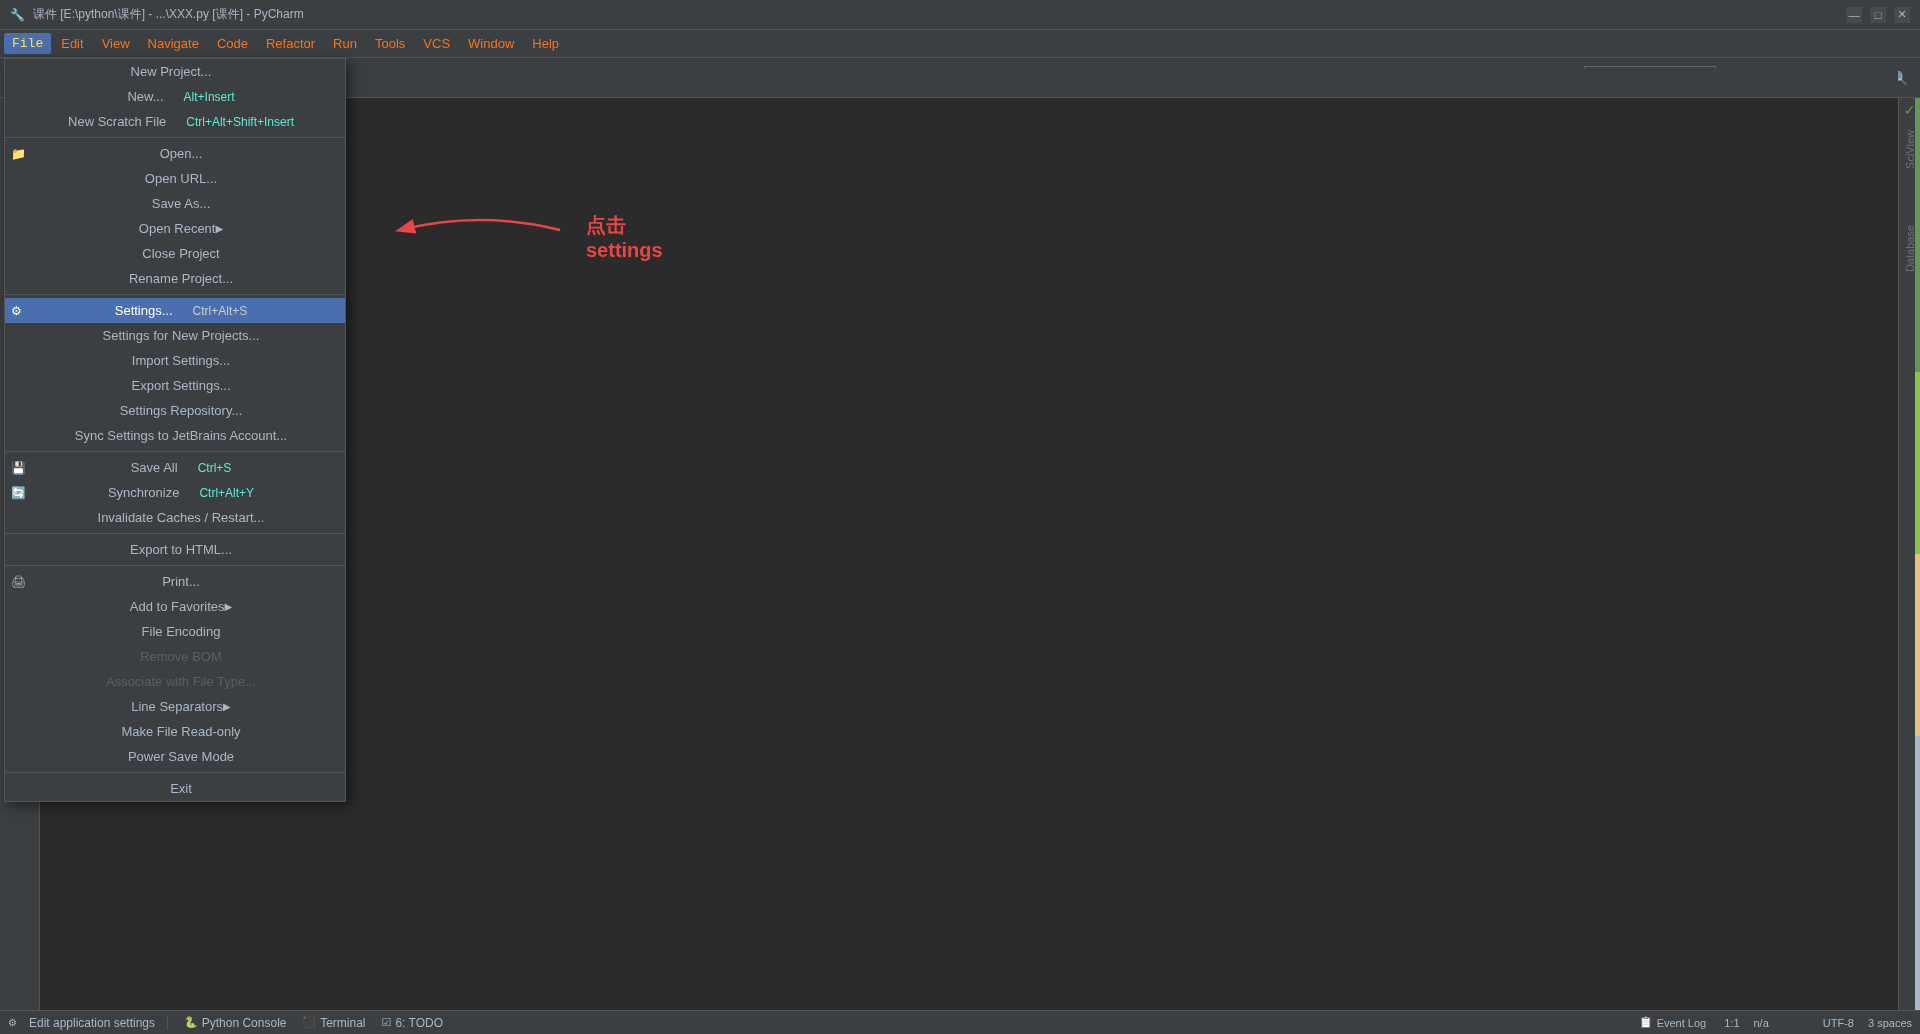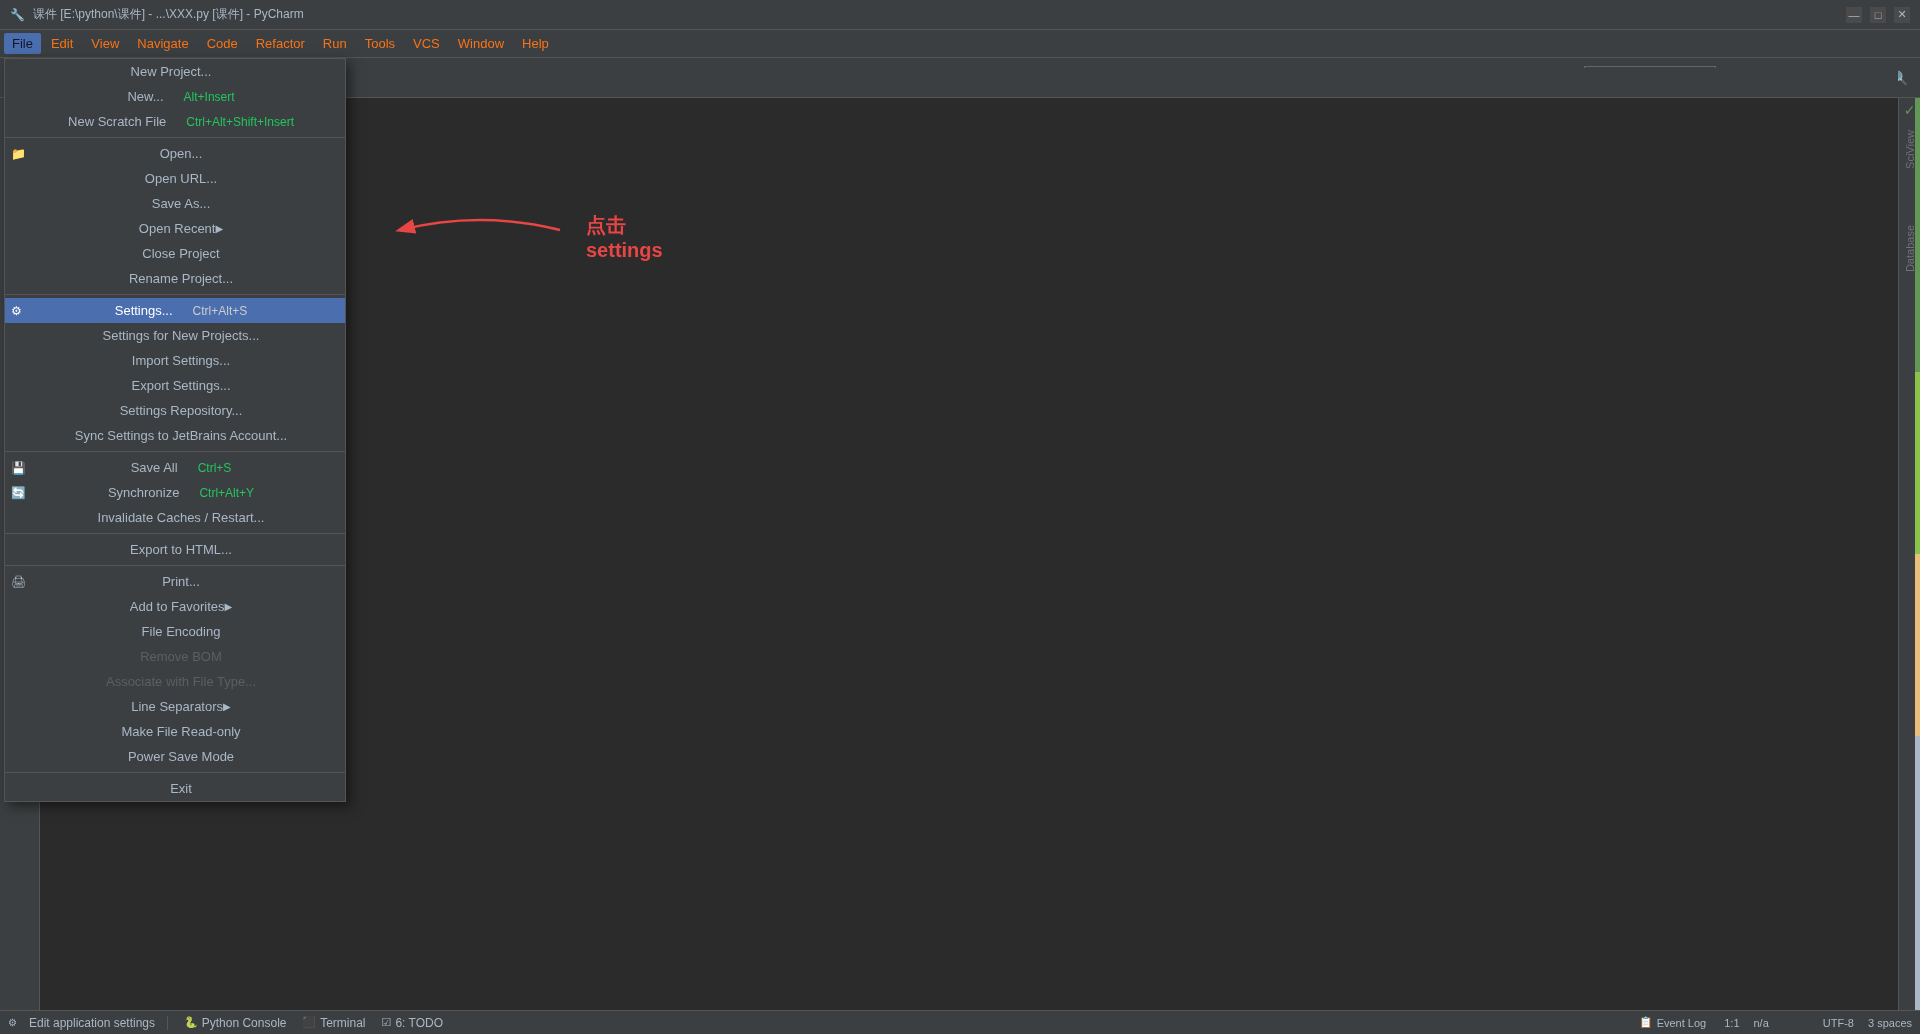--- a/index.html
+++ b/index.html
@@ -60,21 +60,22 @@
     }
     .menu-item {
       padding: 3px 8px;
       cursor: pointer;
       color: #f97316;
       font-size: 13px;
       border-radius: 2px;
     }
     .menu-item:hover, .menu-item.active {
       background: #4b6eaf;
-      color: #0f172a;
+      color: #fde047;
+      font-family: Liberation Mono, monospace;
     }
     .menu-item.active {
       background: #4b6eaf;
     }
 
     
     #toolbar {
       height: 40px;
       background: #3c3f41;
       display: flex;
@@ -193,21 +194,21 @@
     .dropdown-item.disabled {
       color: #5c5e60;
       cursor: default;
     }
     .dropdown-separator {
       height: 1px;
       background: #555;
       margin: 3px 0;
     }
     .dropdown-shortcut {
-      color: #22c55e;
+      color: #5eead4;
       font-size: 12px;
       margin-left: 20px;
     }
     .dropdown-item.highlighted .dropdown-shortcut {
       color: #ccc;
     }
     .dropdown-arrow {
       font-size: 10px;
     }
     .dropdown-item-icon {

